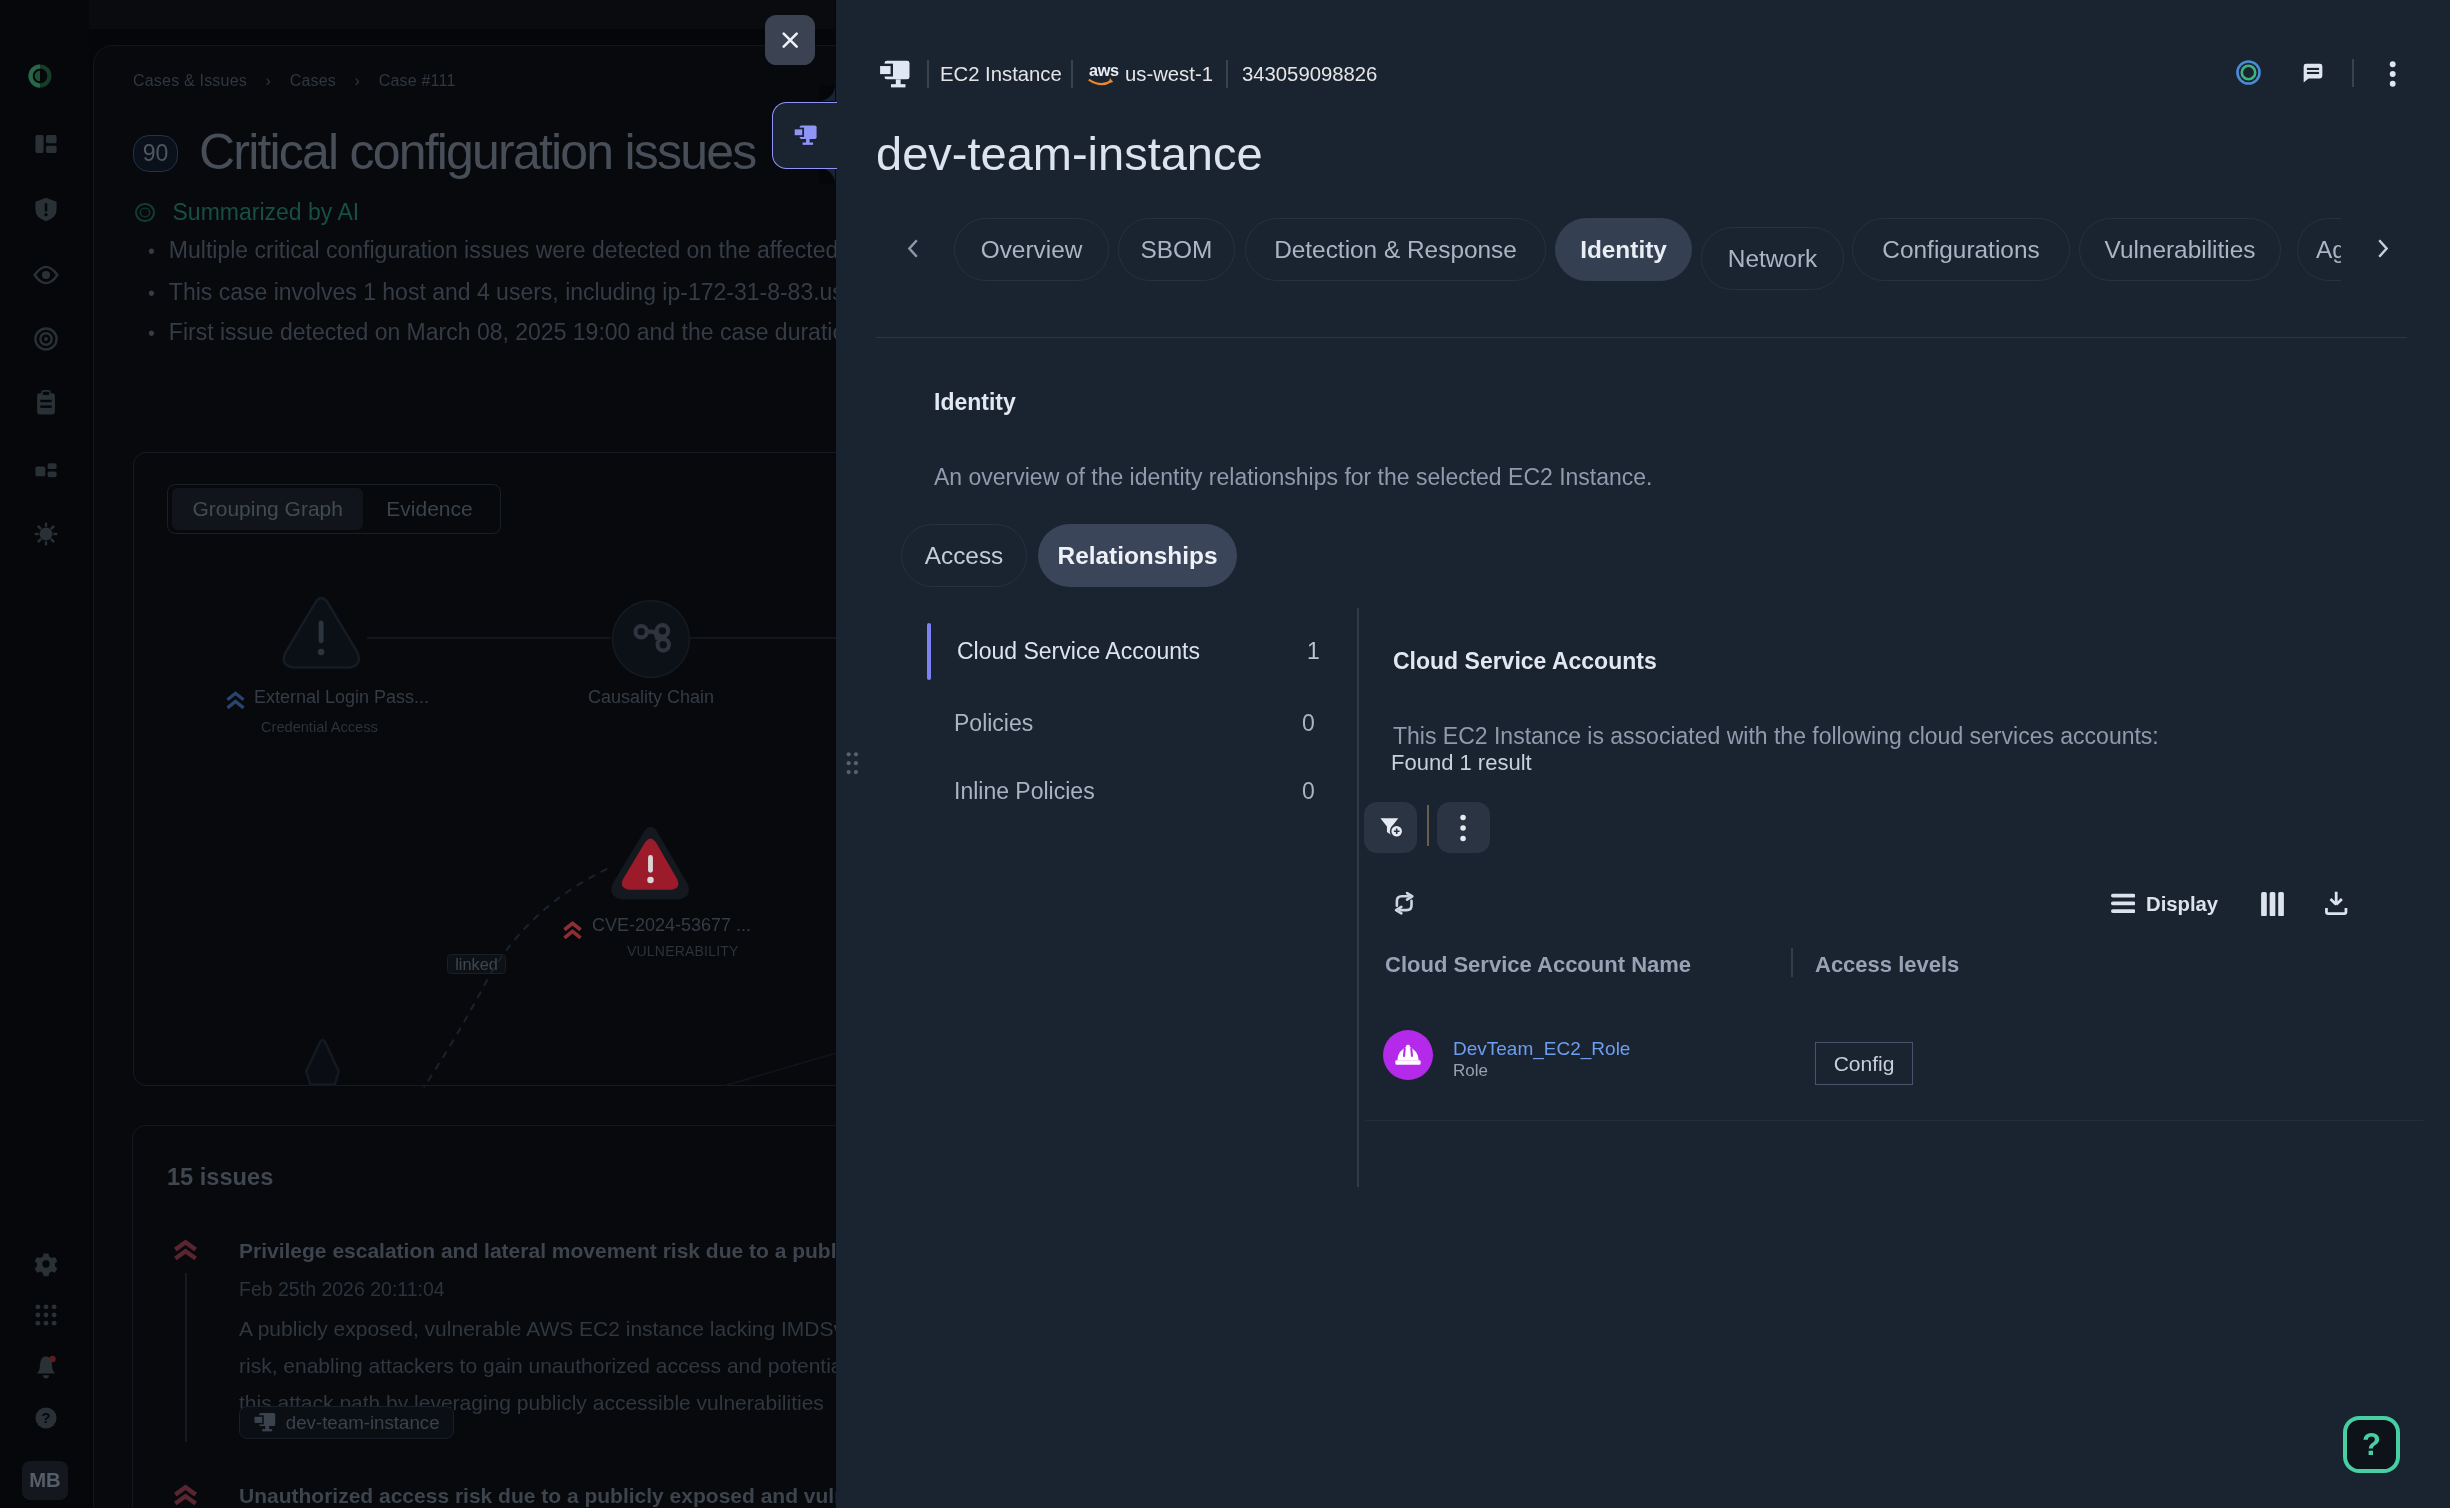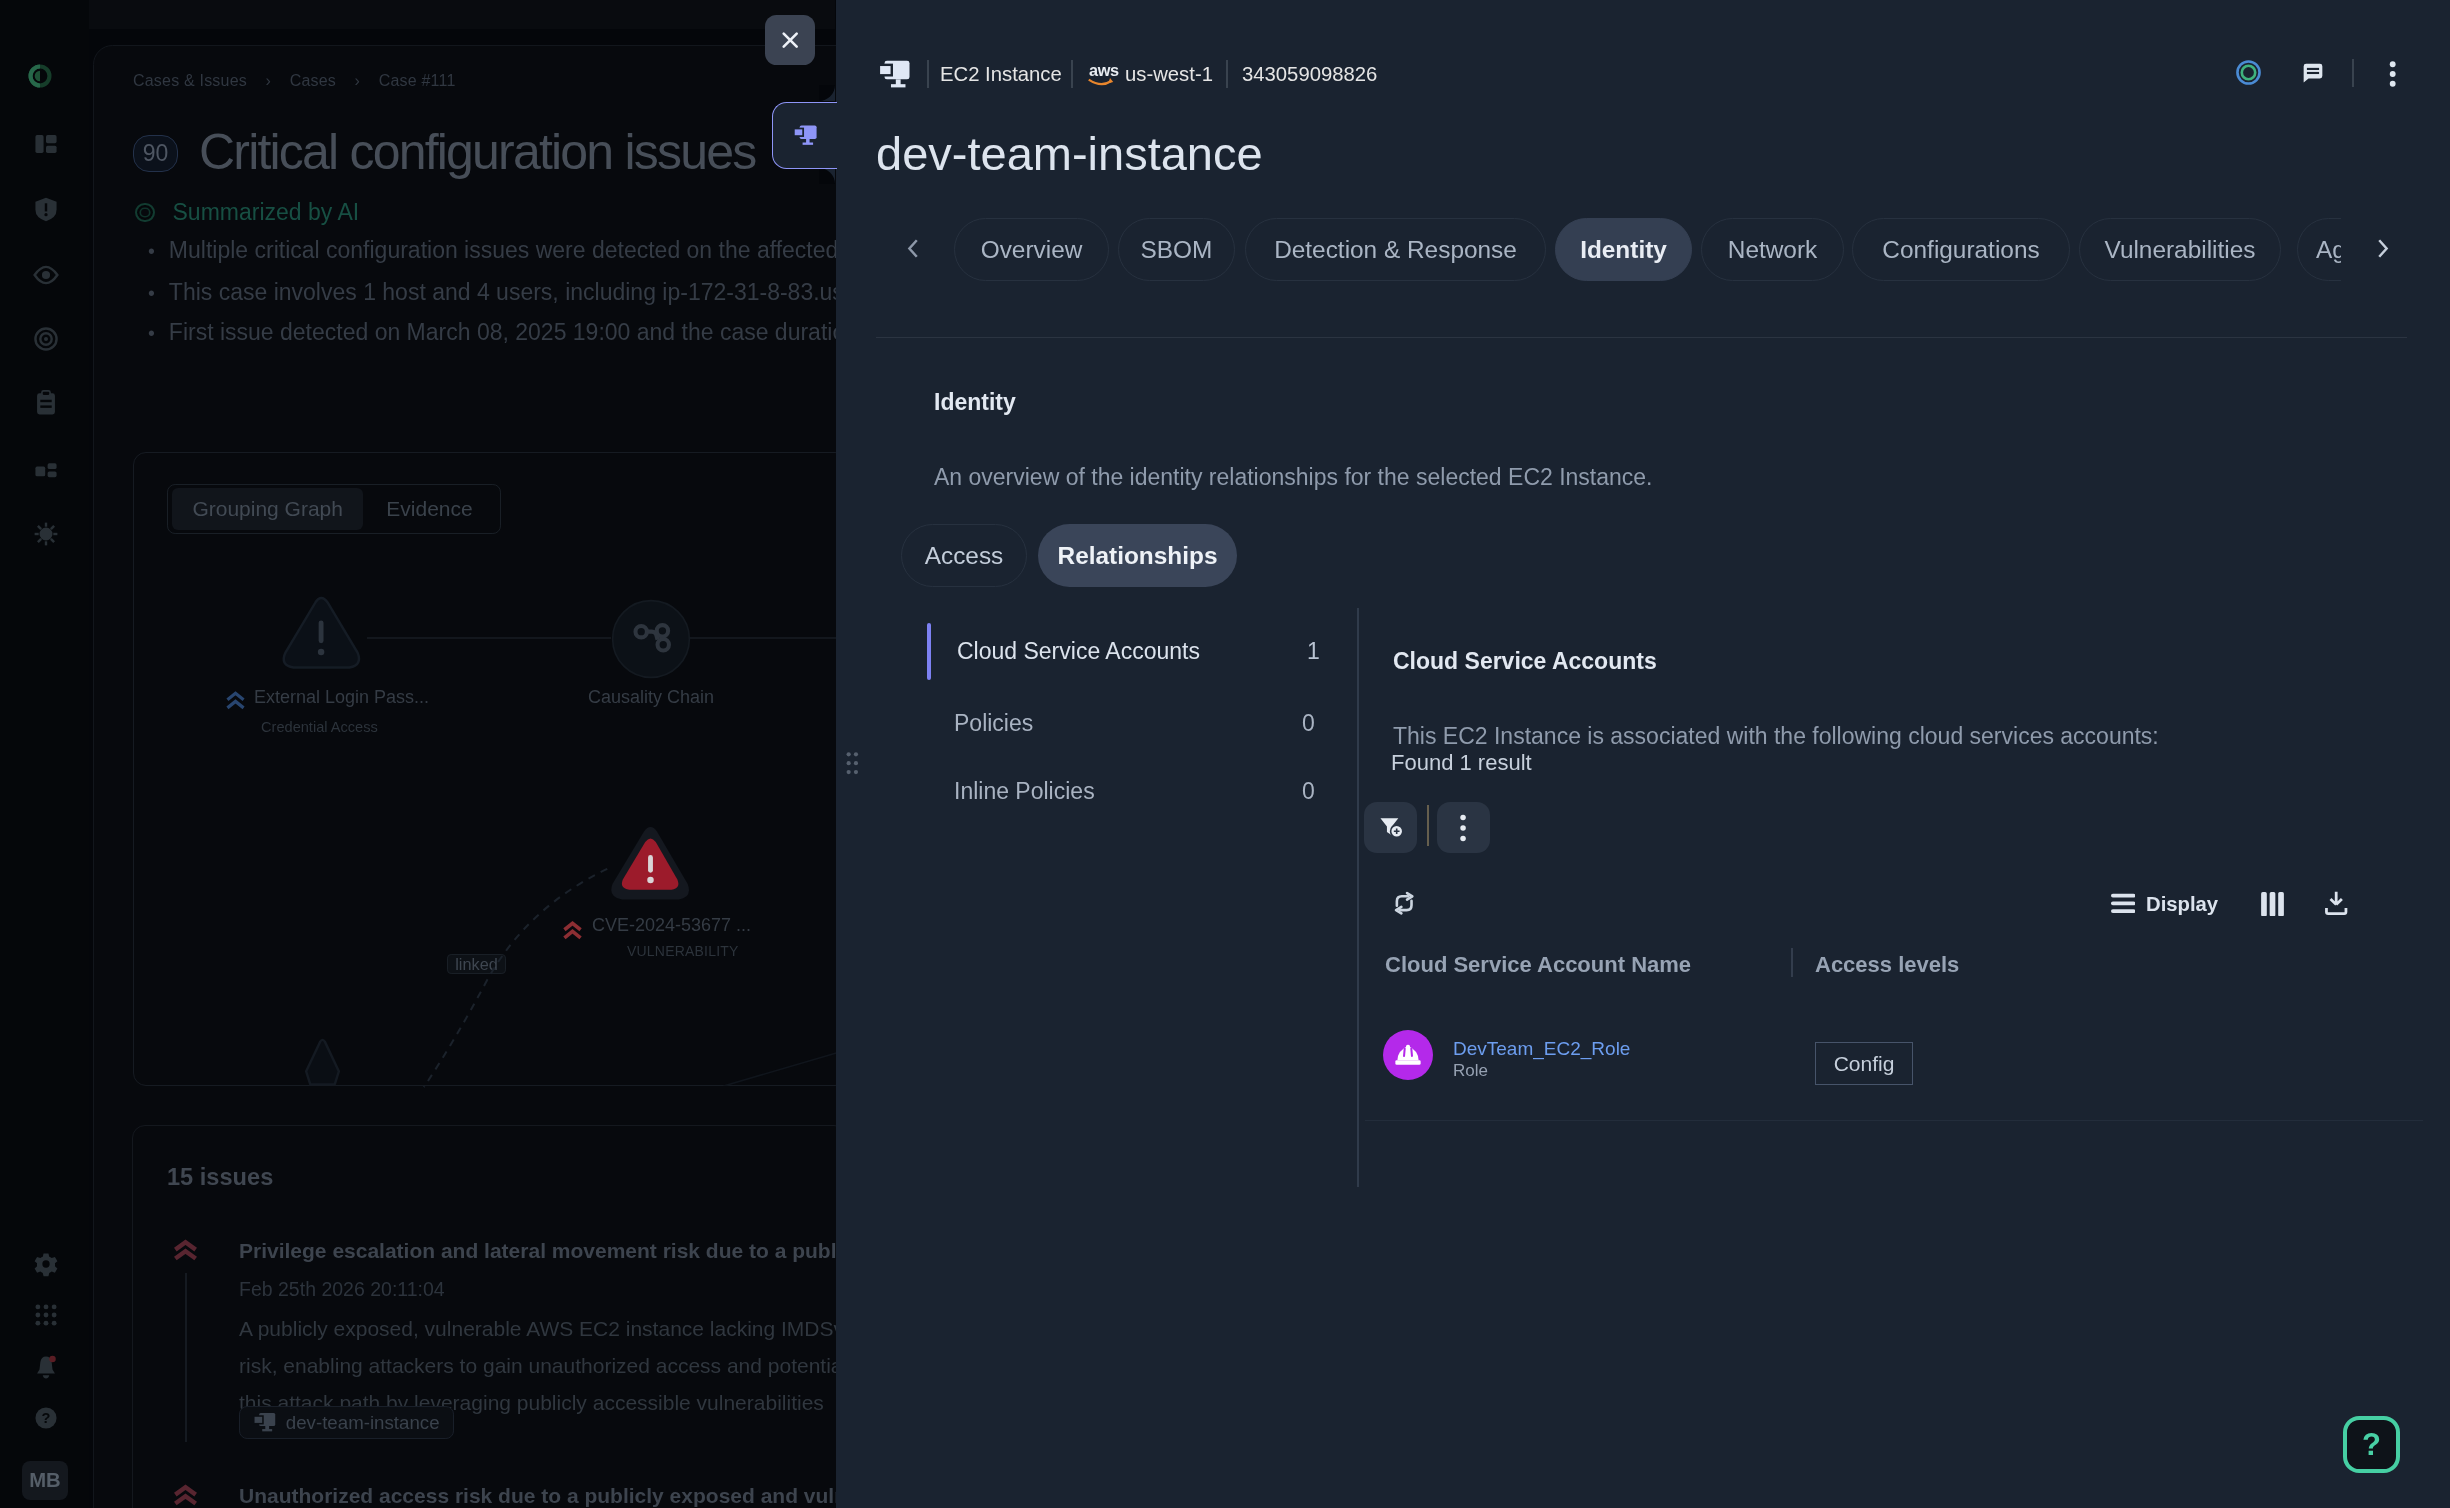--- a/index.html
+++ b/index.html
@@ -291,21 +291,21 @@
 
   <div class="title">dev-team-instance</div>
 
   <svg class="abs" style="left:902px; top:237px;" width="23" height="23" viewBox="0 0 28 28">
     <path d="M18 4 L9 14 L18 24" stroke="#8d98a9" stroke-width="3" fill="none"></path>
   </svg>
   <div class="pill" style="left:954px; width:155px;">Overview</div>
   <div class="pill" style="left:1118px; width:117px;">SBOM</div>
   <div class="pill" style="left:1245px; width:301px;">Detection &amp; Response</div>
   <div class="pill active" style="left:1555px; width:137px;">Identity</div>
-  <div class="pill" style="left:1701px; width:143px;">Network</div>
+  <div class="pill" style="left:1701px; width:143px;margin-top:9px;">Network</div>
   <div class="pill" style="left:1852px; width:218px;">Configurations</div>
   <div class="pill" style="left:2079px; width:202px;">Vulnerabilities</div>
   <div class="abs" style="left:2297px; top:218px; width:44px; height:63px; overflow:hidden;">
     <div class="pill" style="left:0; top:0; width:122px; justify-content:flex-start; padding-left:18px;">Agents</div>
   </div>
   <svg class="abs" style="left:2371px; top:237px;" width="23" height="23" viewBox="0 0 28 28">
     <path d="M10 4 L19 14 L10 24" stroke="#c6cfdb" stroke-width="3" fill="none"></path>
   </svg>
   <div class="hdrdivider"></div>
 

